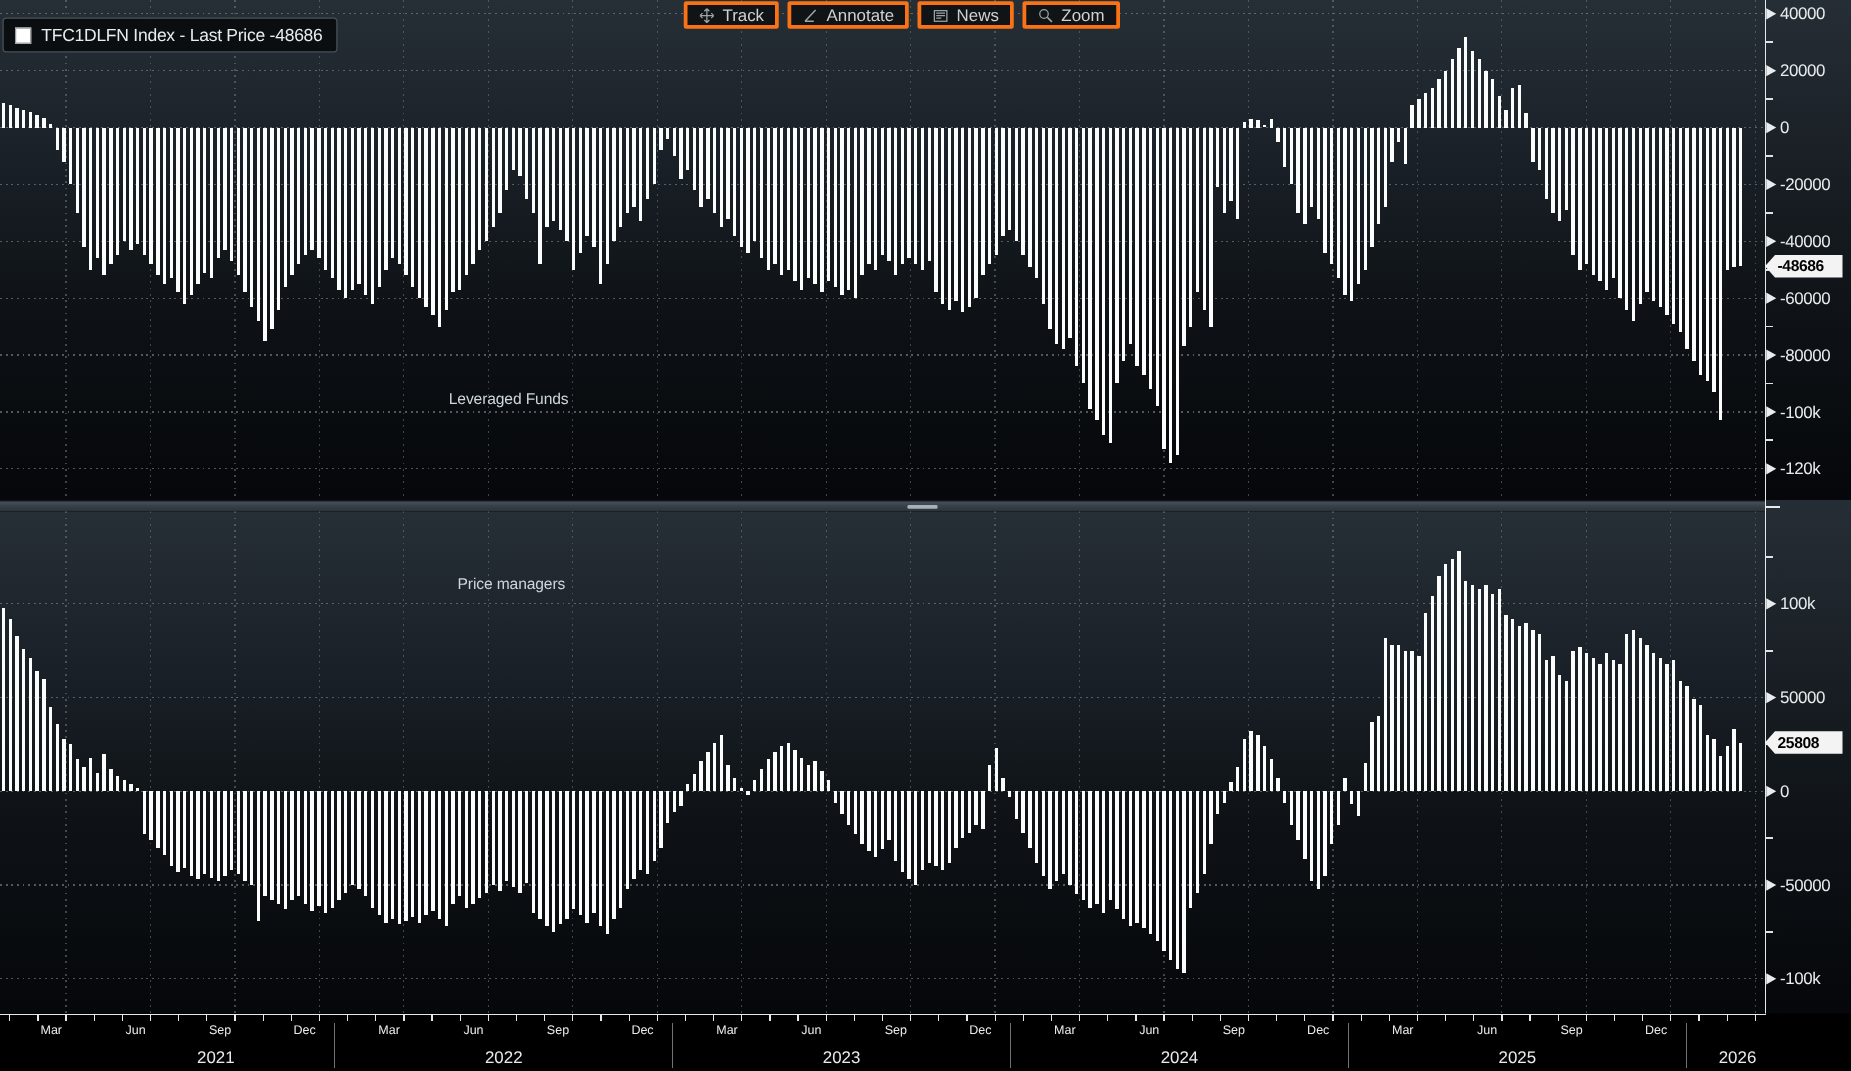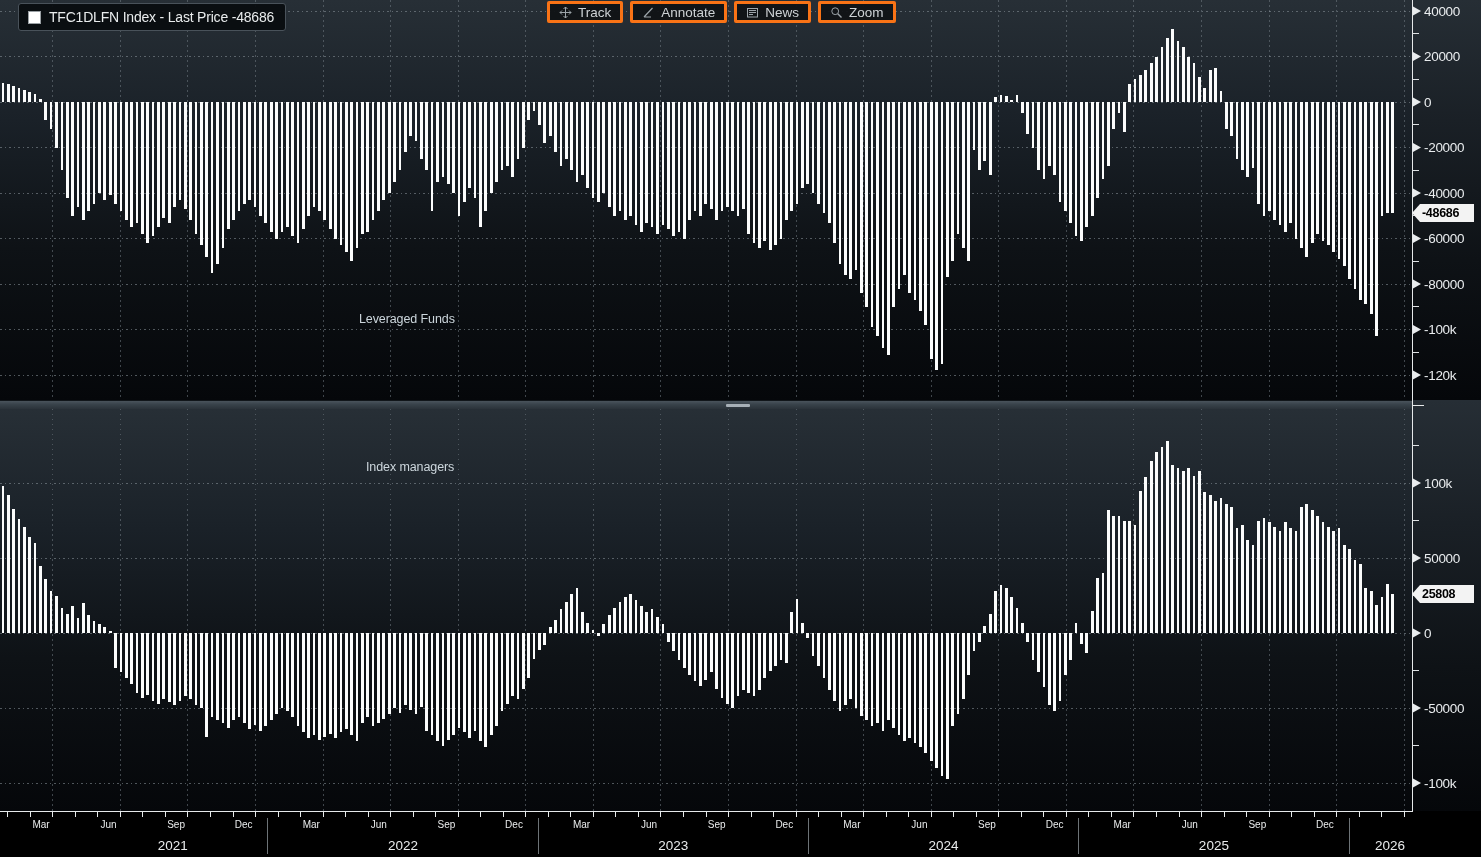--- a/index.html
+++ b/index.html
@@ -10,21 +10,21 @@
   
   .divider{position:absolute;left:0;top:400px;width:1412px;height:9px;
            background:linear-gradient(180deg,#4a545c 0%,#39434b 40%,#2b333a 100%);
            border-top:1px solid #11161a;box-sizing:border-box;}
   .divider-handle{position:absolute;left:726px;top:3px;width:24px;height:3px;background:#a7b0b7;border-radius:1px;}
   
   .legend{position:absolute;display:flex;align-items:center;gap:8px;height:26px;
           padding:0 11px 0 9px;background:rgba(9,12,15,0.93);border:1px solid #49525a;
           border-radius:3px;color:#e9eced;font-size:14px;letter-spacing:-0.2px;white-space:nowrap;}
   .legend-swatch{width:11px;height:11px;background:#ffffff;border:1px solid #9aa0a4;flex:0 0 auto;}
-  .legend-top{left:2px;top:3px;margin-left:16px;}
+  .legend-top{left:2px;top:14px;}
   .legend-bottom{left:7px;top:420px;}
   
   .toolbar{position:absolute;left:547px;top:1px;height:22px;display:flex;gap:7px;align-items:stretch;}
   .tb-btn{display:flex;align-items:center;gap:6px;padding:0 9px;background:rgba(16,19,22,0.95);
           border:3px solid #f97316;border-radius:2px;color:#ced2d5;font-size:13.5px;cursor:default;}
   .tb-btn svg{flex:0 0 auto;}
   
   .annotation{position:absolute;color:#ccd6dc;font-size:12.5px;letter-spacing:-0.1px;margin-left:42px;}
   .ann-top{left:317px;top:312px;}
   .ann-bottom{left:324px;top:460px;}
@@ -659,21 +659,21 @@
     <div class="divider">
       <div class="divider-handle"></div>
     </div>
 
     <div class="legend legend-top">
       <span class="legend-swatch"></span>
       <span>TFC1DLFN Index - Last Price -48686</span>
     </div>
 
     <div class="annotation ann-top">Leveraged Funds</div>
-    <div class="annotation ann-bottom">Index managers</div>
+    <div class="annotation ann-bottom">Price managers</div>
 
     <div class="toolbar">
       <div class="tb-btn">
         <svg width="13" height="13" viewBox="0 0 13 13">
           <path d="M6.5 1 L4.5 3 M6.5 1 L8.5 3 M6.5 1 V12 M6.5 12 L4.5 10 M6.5 12 L8.5 10 M1 6.5 L3 4.5 M1 6.5 L3 8.5 M1 6.5 H12 M12 6.5 L10 4.5 M12 6.5 L10 8.5" stroke="#9da4a9" stroke-width="1" fill="none"></path>
         </svg>
         <span>Track</span>
       </div>
       <div class="tb-btn">
         <svg width="13" height="13" viewBox="0 0 13 13">

